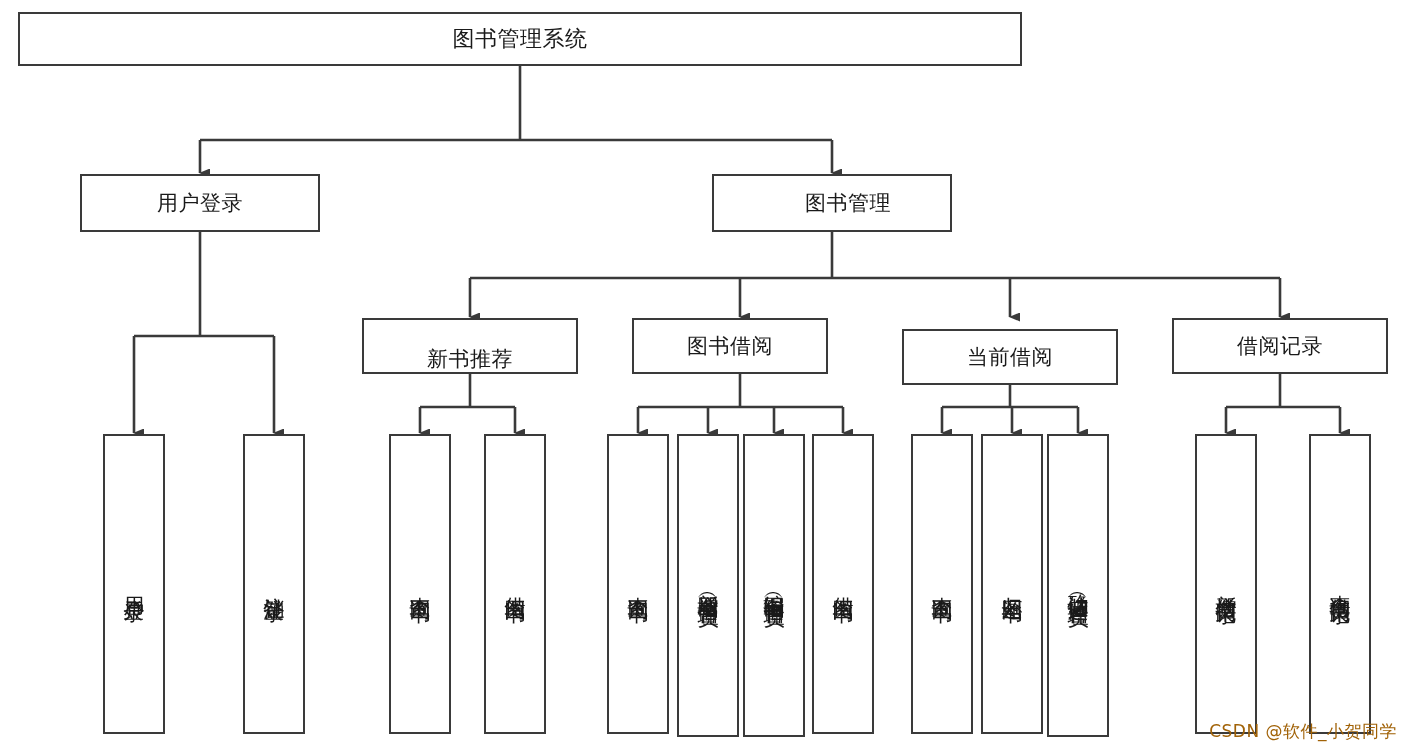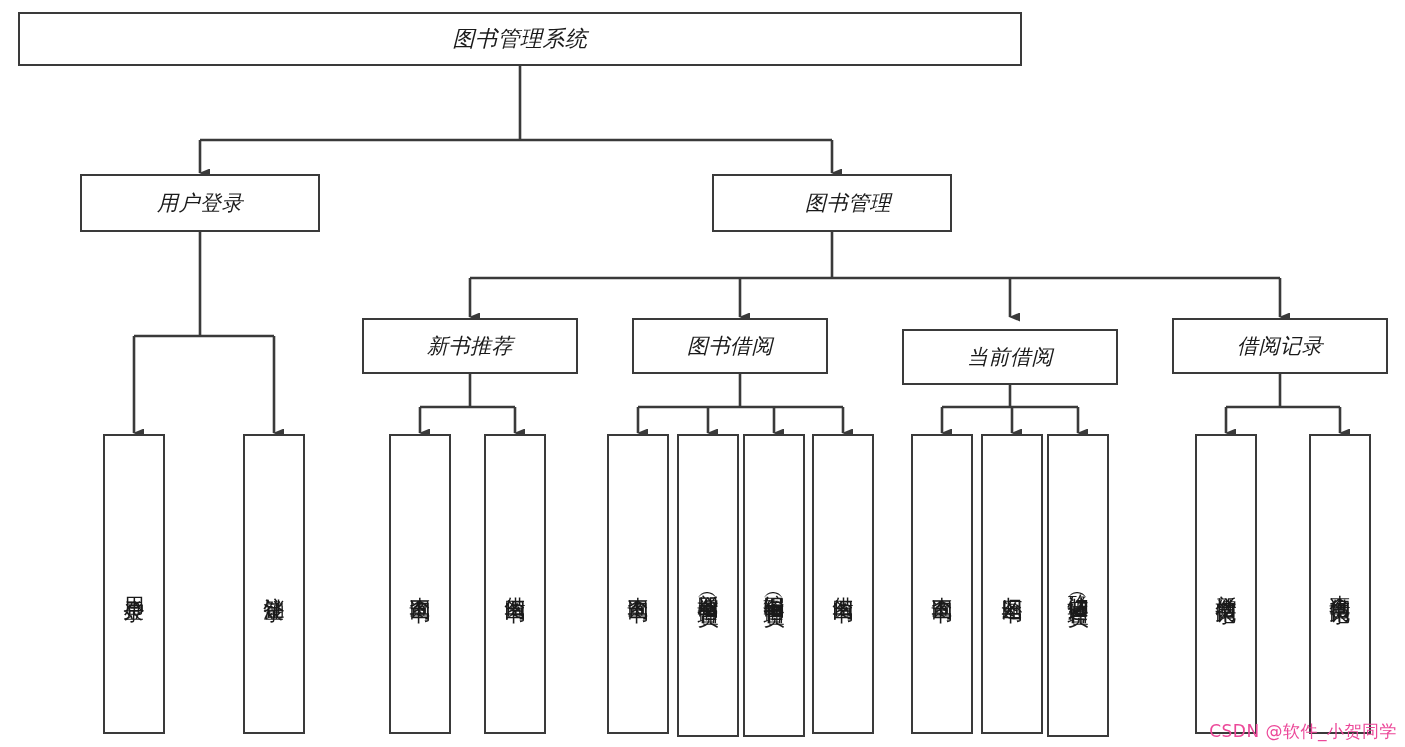--- a/index.html
+++ b/index.html
@@ -39,21 +39,20 @@
   .node-label {
     display: block;
     text-align: center;
     line-height: 1.18;
     letter-spacing: 0.5px;
     white-space: nowrap;
   }
   
   .node.horiz .node-label {
     font-size: 21px;
-    font-style: italic;
   }
   .node.root .node-label {
     font-size: 22px;
   }
   
   .node.vert {
     padding: 6px 0;
   }
   .node.vert .node-label {
     writing-mode: vertical-rl;
@@ -62,21 +61,21 @@
     line-height: 1.05;
     letter-spacing: 2px;
     white-space: nowrap;
     max-height: 100%;
   }
   #watermark {
     position: absolute;
     right: 8px;
     bottom: 4px;
     font-size: 17px;
-    color: #ec4899;
+    color: #a16207;
     letter-spacing: 0.5px;
     white-space: nowrap;
     font-family: "DejaVu Sans", "Liberation Sans", sans-serif;
   }
 </style>
 </head>
 <body>
 
 <div id="diagram-root">
 
@@ -127,21 +126,21 @@
     <span class="node-label">图书管理系统</span>
   </div>
 
   <div class="node horiz" style="left: 80px; top: 174px; width: 240px; height: 58px;">
     <span class="node-label">用户登录</span>
   </div>
   <div class="node horiz" style="left: 712px; top: 174px; width: 240px; height: 58px; padding-left: 32px;">
     <span class="node-label">图书管理</span>
   </div>
 
-  <div class="node horiz" style="left: 362px; top: 318px; width: 216px; height: 56px;">
+  <div class="node horiz" style="left: 362px; top: 318px; width: 216px; height: 56px; align-items: flex-end;">
     <span class="node-label">新书推荐</span>
   </div>
   <div class="node horiz" style="left: 632px; top: 318px; width: 196px; height: 56px;">
     <span class="node-label">图书借阅</span>
   </div>
   <div class="node horiz" style="left: 902px; top: 318px; width: 216px; height: 56px; margin-top: 11px;">
     <span class="node-label">当前借阅</span>
   </div>
   <div class="node horiz" style="left: 1172px; top: 318px; width: 216px; height: 56px;">
     <span class="node-label">借阅记录</span>

